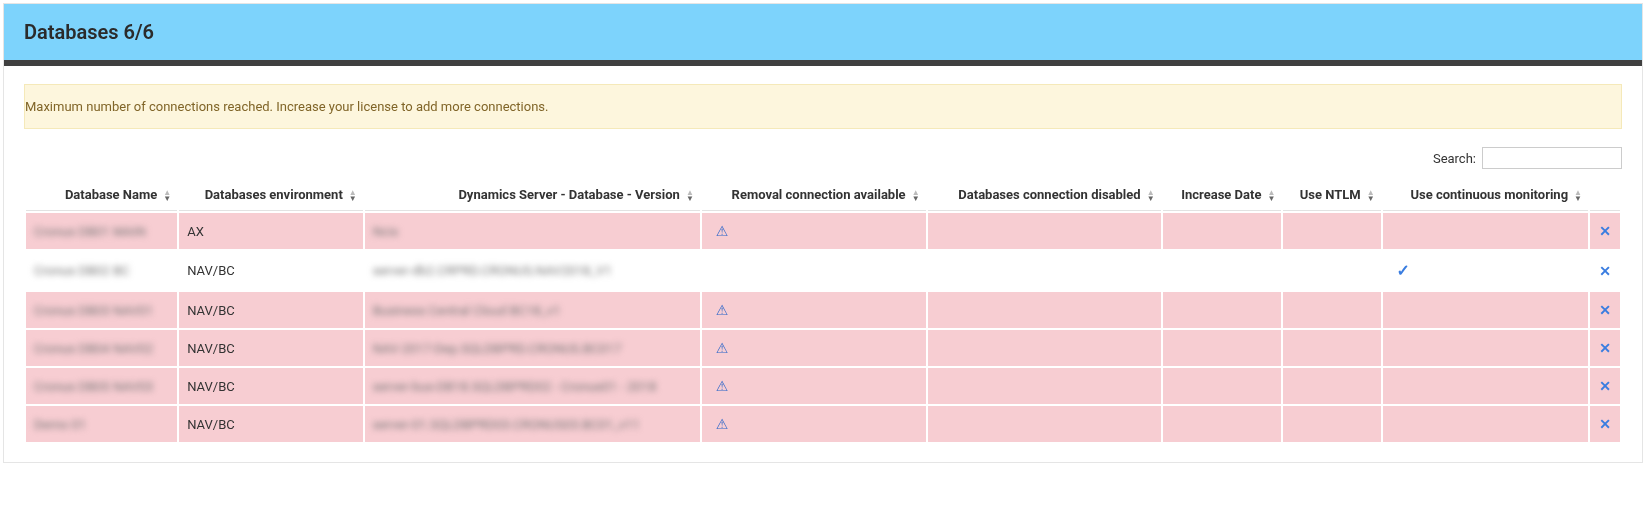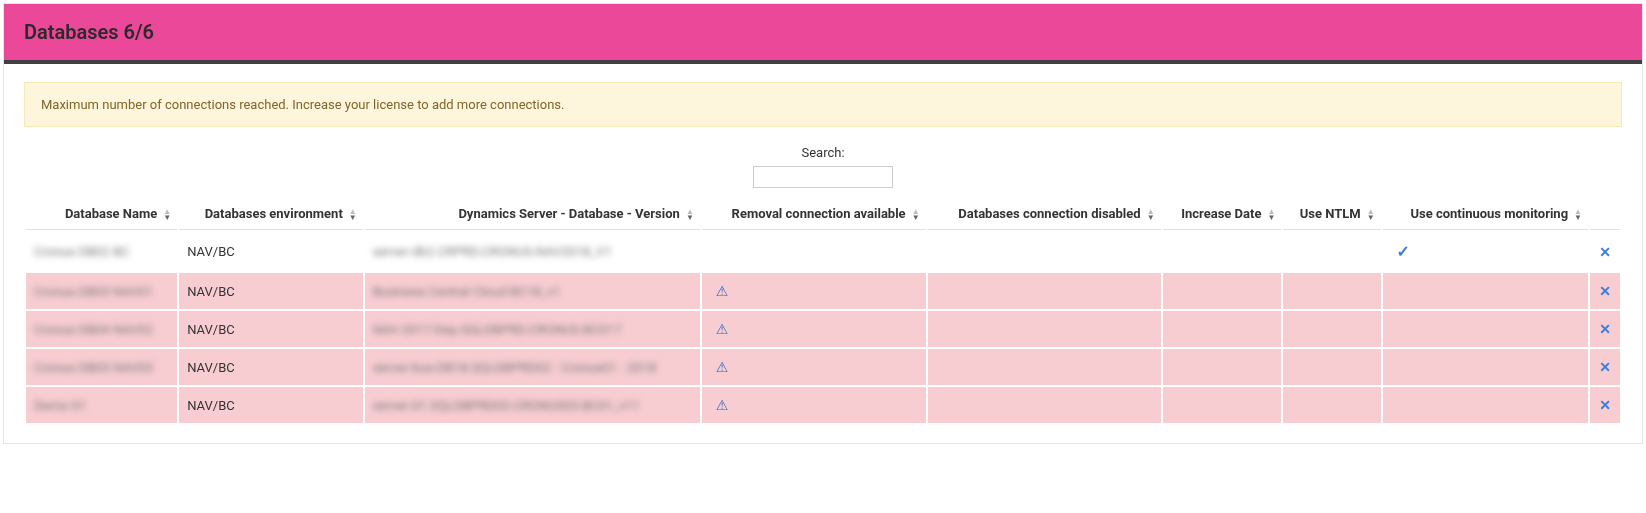--- a/index.html
+++ b/index.html
@@ -2,41 +2,40 @@
 <html><head>
   <meta charset="utf-8">
   <style>
     * { box-sizing: border-box; margin: 0; padding: 0; }
     body { font-family: -apple-system, BlinkMacSystemFont, "Segoe UI", Roboto, Arial, sans-serif; font-size: 14px; color: #333; background: #fff; }
     .panel {
       border: 1px solid #e5e5e5;
       margin: 3px;
     }
     .panel-header {
-      background: #ec4899;
+      background: #7dd3fc;
       padding: 16px 20px;
-      border-bottom: 4px solid #404040;
+      border-bottom: 6px solid #404040;
     }
     .panel-header h2 { font-size: 20px; font-weight: 600; color: #2b2b2b; }
     .panel-body { padding: 18px 20px 18px 20px; }
     .alert {
       background: #fdf6dd;
       border: 1px solid #f5e9b9;
       color: #806528;
-      padding: 14px 16px;
+      padding: 14px 0;
       margin-bottom: 14px;
       font-size: 13px;
     }
     .toolbar {
       display: flex;
       justify-content: flex-end;
       align-items: center;
       gap: 6px;
       padding: 4px 0 8px 0;
-      flex-direction: column;
     }
     .search-label { font-size: 13px; color: #333; }
     .search-input {
       border: 1px solid #ccc;
       padding: 3px 6px;
       width: 140px;
       height: 22px;
       font-size: 13px;
     }
     table { width: 100%; border-collapse: separate; border-spacing: 2px 2px; }
@@ -131,20 +130,31 @@
                 <span class="down">▼</span>
               </span></th>
           <th><span>Use continuous monitoring</span><span class="sort-icons">
                 <span>▲</span>
                 <span class="down">▼</span>
               </span></th>
           <th class="narrow"></th>
         </tr>
       </thead>
       <tbody id="tbody">
+      <tr class="err">
+            <td class="name"><a href="#"><span class="blurred">Cronus DB01 MAIN</span></a></td>
+            <td>AX</td>
+            <td><span class="blurred">Ncix</span></td>
+            <td class="center"><span class="warn-icon">⚠</span></td>
+            <td></td>
+            <td></td>
+            <td></td>
+            <td class="center"></td>
+            <td class="icon-cell"><span class="close-icon">✕</span></td>
+          </tr>
           <tr>
             <td class="name"><a href="#"><span class="blurred">Cronus DB02 BC</span></a></td>
             <td>NAV/BC</td>
             <td><span class="blurred">server-db2.CRPRD.CRONUS.NAV2018_V1</span></td>
             <td class="center"></td>
             <td></td>
             <td></td>
             <td></td>
             <td class="center"><span class="check-icon">✓</span></td>
             <td class="icon-cell"><span class="close-icon">✕</span></td>

